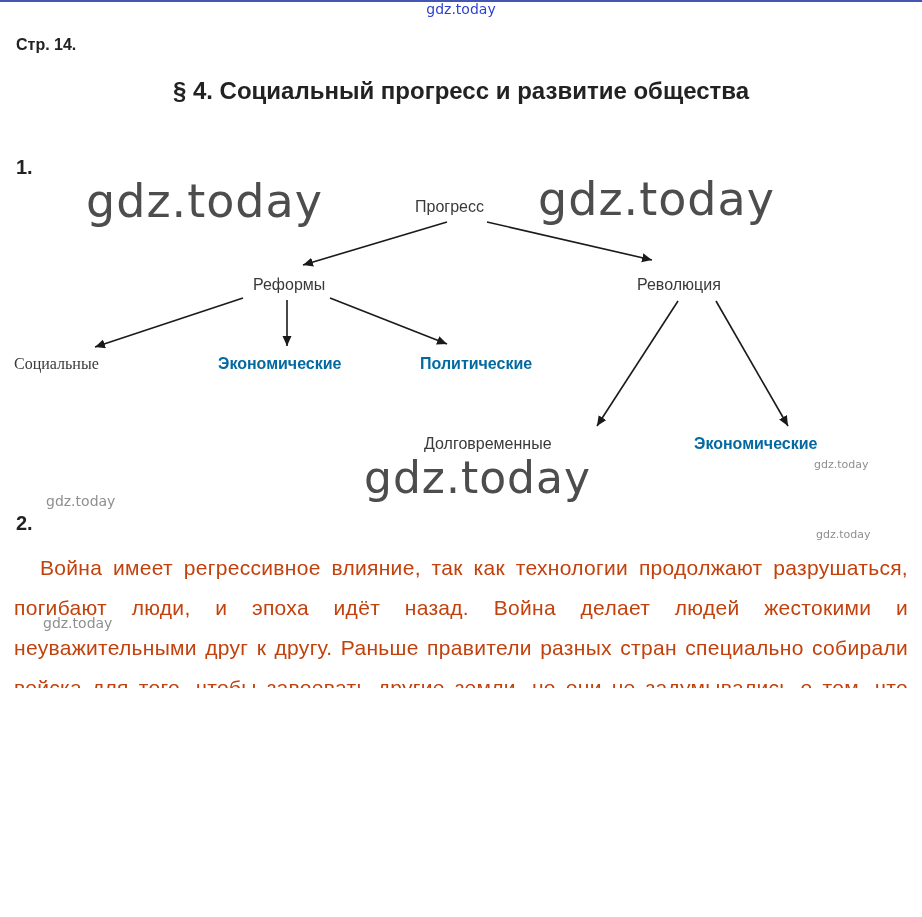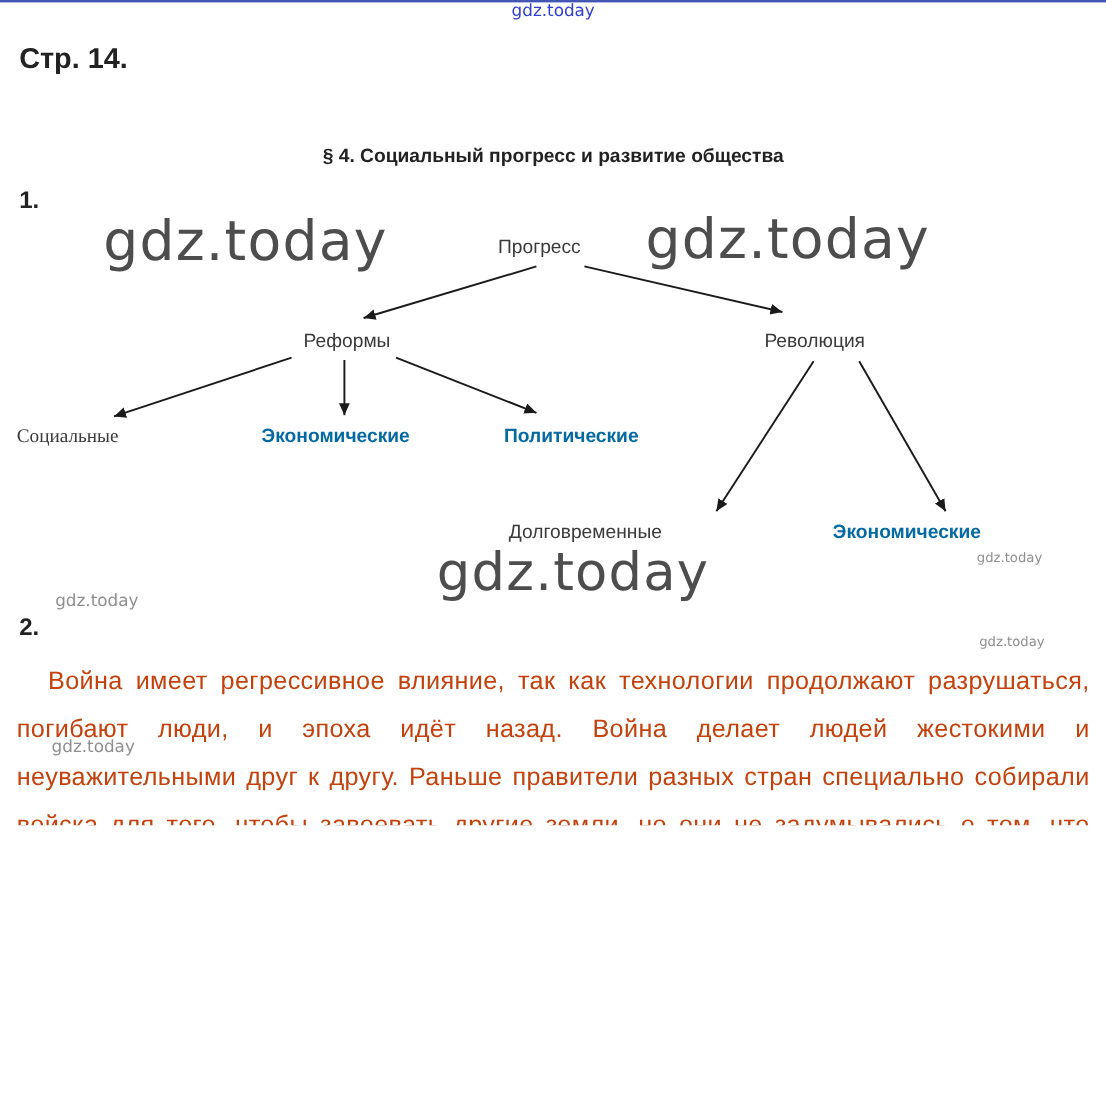--- a/index.html
+++ b/index.html
@@ -30,34 +30,33 @@
     font-size: 14px;
     color: #2f3fd0;
     font-family: "DejaVu Sans", sans-serif;
     text-decoration: none;
     cursor: pointer;
   }
   .page-label {
     position: absolute;
     top: 36px;
     left: 16px;
-    font-size: 24px;
+    font-size: 16px;
     font-weight: bold;
     color: #222222;
   }
   .title {
     position: absolute;
     top: 77px;
     left: 0;
     width: 100%;
     text-align: center;
-    font-size: 16px;
+    font-size: 24px;
     font-weight: bold;
     color: #222222;
-    margin-top: 45px;
   }
   .sec-label {
     position: absolute;
     font-size: 20px;
     font-weight: bold;
     color: #222222;
   }
   .diagram {
     position: absolute;
     top: 170px;

